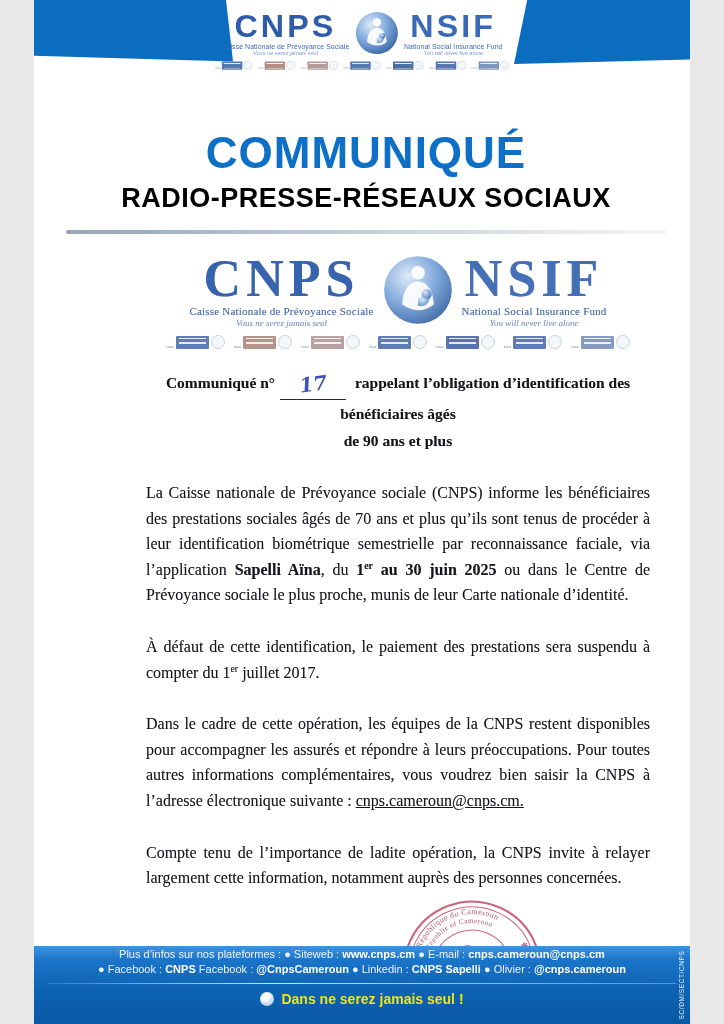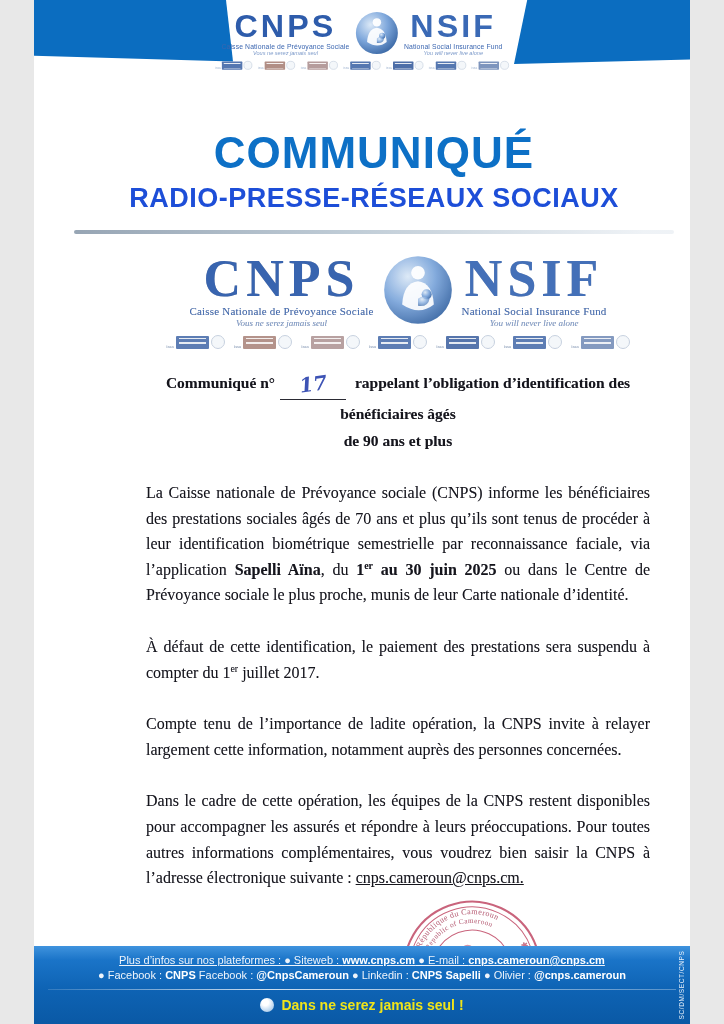--- a/index.html
+++ b/index.html
@@ -25,23 +25,23 @@
   .emblem{width:72px;height:72px;flex:0 0 auto;margin-top:-2px;}
   .badges{display:flex;justify-content:center;align-items:flex-end;gap:9px;margin-top:7px;}
   .badge{display:flex;align-items:flex-end;gap:2px;}
   .badge .issa{font-size:5px;color:#9eb3cf;line-height:1;}
   .badge .blabel{width:33px;height:13px;border-radius:1px;position:relative;overflow:hidden;display:inline-block;}
   .badge .blabel::before{content:"";position:absolute;inset:2px 3px;
     background:repeating-linear-gradient(180deg,rgba(255,255,255,.85) 0 1.4px,transparent 1.4px 4.4px);}
   .badge .seal{width:12px;height:12px;border:1px solid #c3cedd;border-radius:50%;background:#f4f7fa;display:inline-block;}
 
   
-  .title-block{position:absolute;left:12px;top:128px;width:100%;text-align:center;}
+  .title-block{position:absolute;left:4px;top:128px;width:100%;text-align:center;}
   .main-title{font-size:44px;font-weight:800;color:#0d70c6;letter-spacing:1px;}
-  .sub-title{font-size:27px;font-weight:800;color:#1d4ed8;margin-top:5px;letter-spacing:.5px;}
+  .sub-title{font-size:27px;font-weight:800;color:#000000;margin-top:5px;letter-spacing:.5px;}
   .rule{margin:16px 28px 0;height:4px;border-radius:2px;
     background:linear-gradient(90deg,#74879b,#a9bac8 45%,#e9eef3 95%);opacity:.75;}
 
   
   .letter{position:absolute;left:112px;top:256px;width:504px;color:#15151c;
     font-family:"Liberation Serif",serif;text-shadow:0 0 .5px rgba(40,40,60,.35);}
   .logo-letter{margin:0 auto;filter:blur(.3px);opacity:.95;}
   .subject{margin-top:15px;font-weight:700;font-size:15.5px;text-align:center;line-height:1.75;}
   .hand-line{display:inline-block;min-width:66px;border-bottom:1.5px solid #2a2a33;margin:0 5px;text-align:center;}
   .hand{font-family:"DejaVu Serif",serif;font-style:italic;font-size:20px;font-weight:600;color:#3d53b5;
@@ -56,21 +56,21 @@
   .stamp{position:absolute;left:255px;top:0;width:142px;height:142px;transform:rotate(-20deg);opacity:.85;}
   .stamp text{font-family:"Liberation Serif",serif;letter-spacing:.5px;}
   .signature{position:absolute;right:-32px;top:110px;width:230px;text-align:center;color:#c6418e;
     font-family:"DejaVu Serif",serif;font-style:italic;font-size:23px;line-height:1.35;
     letter-spacing:1px;transform:rotate(-1deg);text-shadow:none;}
 
   
   .footer{position:absolute;left:0;bottom:0;width:100%;height:78px;
     background:linear-gradient(180deg,#3f93de 0,#1a74c8 18%,#0e63b4 55%,#0a59a5 100%);}
   .f-line{margin:0;padding:0 30px;color:#eef4fb;font-size:11px;line-height:15px;text-align:center;}
-  .f-line:first-child{padding-top:7px;text-decoration:underline;}
+  .f-line:first-child{padding-top:1px;}
   .f-line .b{font-weight:700;color:#ffffff;}
   .f-rule{margin:6px 14px 0;height:1px;
     background:linear-gradient(90deg,rgba(255,255,255,.15),rgba(255,255,255,.8) 35%,rgba(255,255,255,.3));}
   .f-slogan{margin-top:7px;display:flex;align-items:center;justify-content:center;gap:7px;
     color:#f0e419;font-weight:700;font-size:14px;}
   .f-icon{width:14px;height:14px;border-radius:50%;display:inline-block;
     background:radial-gradient(circle at 38% 32%,#ffffff 25%,#cfe2f4 55%,#8db8e2);}
   .side-code{position:absolute;right:5px;top:50%;writing-mode:vertical-rl;
     transform:translateY(-50%) rotate(180deg);font-size:6.5px;color:#e8f1fb;letter-spacing:.6px;}
 </style>
@@ -220,22 +220,22 @@
         </div>
     </div>
 
     <div class="subject">
       <span>Communiqué n°</span><span class="hand-line"><span class="hand">17</span></span><span> rappelant l’obligation d’identification des bénéficiaires âgés</span><br>
       <span>de 90 ans et plus</span>
     </div>
 
     <p class="para"><span>La Caisse nationale de Prévoyance sociale (CNPS) informe les bénéficiaires des prestations sociales âgés de 70 ans et plus qu’ils sont tenus de procéder à leur identification biométrique semestrielle par reconnaissance faciale, via l’application </span><span class="b">Sapelli Aïna</span><span>, du </span><span class="b">1</span><sup class="b">er</sup><span class="b"> au 30 juin 2025</span><span> ou dans le Centre de Prévoyance sociale le plus proche, munis de leur Carte nationale d’identité.</span></p>
     <p class="para"><span>À défaut de cette identification, le paiement des prestations sera suspendu à compter du 1</span><sup>er</sup><span> juillet 2017.</span></p>
+    <p class="para"><span>Dans le cadre de cette opération, les équipes de la CNPS restent disponibles pour accompagner les assurés et répondre à leurs préoccupations. Pour toutes autres informations complémentaires, vous voudrez bien saisir la CNPS à l’adresse électronique suivante : </span><span class="u">cnps.cameroun@cnps.cm.</span></p>
     <p class="para"><span>Compte tenu de l’importance de ladite opération, la CNPS invite à relayer largement cette information, notamment auprès des personnes concernées.</span></p>
-    <p class="para"><span>Dans le cadre de cette opération, les équipes de la CNPS restent disponibles pour accompagner les assurés et répondre à leurs préoccupations. Pour toutes autres informations complémentaires, vous voudrez bien saisir la CNPS à l’adresse électronique suivante : </span><span class="u">cnps.cameroun@cnps.cm.</span></p>
 
     <div class="sign-block">
       <svg class="stamp" viewBox="0 0 160 160">
         <g fill="none" stroke="#c04a66">
           <circle cx="80" cy="80" r="77" stroke-width="2.4"></circle>
           <circle cx="80" cy="80" r="71" stroke-width="1.1"></circle>
           <circle cx="80" cy="80" r="45" stroke-width="1.1"></circle>
         </g>
         <defs>
           <path id="arcT1" d="M17,80 A63,63 0 0 1 143,80"></path>

